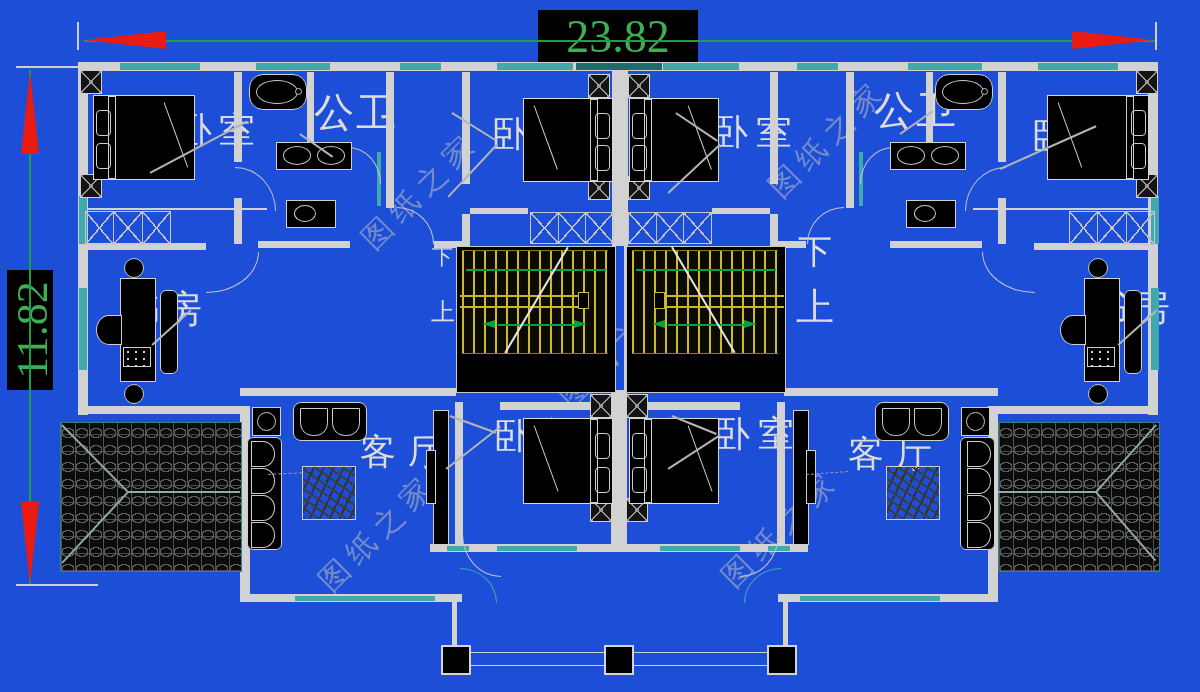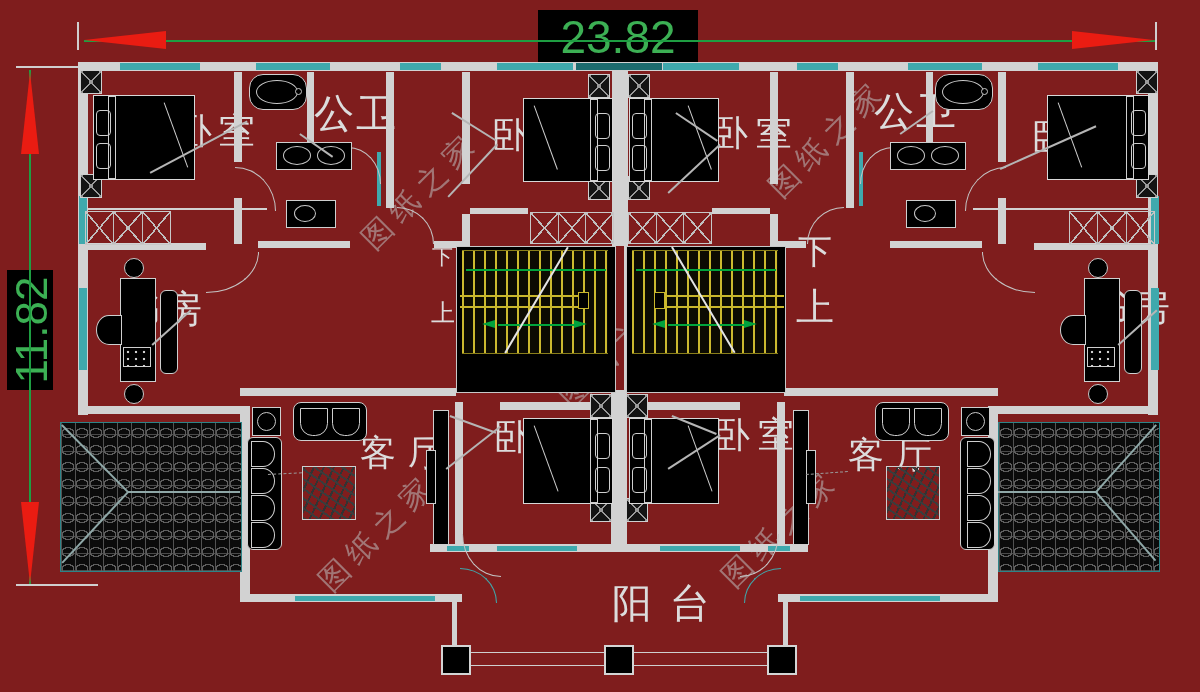--- a/index.html
+++ b/index.html
@@ -1,21 +1,21 @@
 <!DOCTYPE html>
 <html><head>
 <meta charset="utf-8">
 <style>
   :root{
     --wall:#d2d2d2; --teal:#3fa9ad; --tealdark:#1c6b6e; --green:#23a04a;
     --red:#ea1c12; --yellow:#c9b62c; --lbl:#dcdcdc;
   }
   html,body{margin:0;padding:0;background:#000;}
-  #plan{position:relative;width:1200px;height:692px;background:#7f1d1d;overflow:hidden;
-        font-family:Liberation Sans, sans-serif;}
+  #plan{position:relative;width:1200px;height:692px;background:#1d4ed8;overflow:hidden;
+        font-family:Liberation Serif, serif;}
   .w{position:absolute;background:var(--wall);}
   .win{position:absolute;background:var(--teal);}
   .windark{position:absolute;background:var(--tealdark);}
   .col{position:absolute;width:20px;height:22px;background-color:#141414;border:1.5px solid #cfcfcf;
        background-image:
          linear-gradient(to top right, transparent calc(50% - .8px), #9a9a9a calc(50% - .8px) calc(50% + .8px), transparent calc(50% + .8px)),
          linear-gradient(to bottom right, transparent calc(50% - .8px), #9a9a9a calc(50% - .8px) calc(50% + .8px), transparent calc(50% + .8px));}
   .xband{position:absolute;border:1.5px solid #c8c8c8;display:flex;}
   .xband > i{flex:1;display:block;
        background-image:
@@ -82,21 +82,20 @@
   <div class="lbl" style="left:492px;top:116px;font-size:36px;letter-spacing:18px;">卧室</div>
   <div class="lbl" style="left:712px;top:114px;font-size:36px;letter-spacing:8px;">卧室</div>
   <div class="lbl" style="left:874px;top:90px;font-size:40px;letter-spacing:2px;">公卫</div>
   <div class="lbl" style="left:1032px;top:118px;font-size:36px;letter-spacing:8px;">卧室</div>
   <div class="lbl" style="left:122px;top:290px;font-size:38px;letter-spacing:4px;">书房</div>
   <div class="lbl" style="left:1090px;top:288px;font-size:38px;letter-spacing:4px;">书房</div>
   <div class="lbl" style="left:360px;top:434px;font-size:36px;letter-spacing:12px;">客厅</div>
   <div class="lbl" style="left:848px;top:436px;font-size:36px;letter-spacing:12px;">客厅</div>
   <div class="lbl" style="left:494px;top:418px;font-size:36px;letter-spacing:6px;">卧室</div>
   <div class="lbl" style="left:714px;top:416px;font-size:36px;letter-spacing:8px;">卧室</div>
-  <div class="lbl" style="left:612px;top:582px;font-size:40px;letter-spacing:18px;">阳台</div>
 
   <div class="lbl" style="left:432px;top:246px;font-size:21px;">下</div>
   <div class="lbl" style="left:431px;top:300px;font-size:24px;">上</div>
   <div class="lbl" style="left:798px;top:234px;font-size:34px;">下</div>
   <div class="lbl" style="left:796px;top:288px;font-size:38px;">上</div>
 
   <div class="wm" style="left:345px;top:170px;">图纸之家</div>
   <div class="wm" style="left:752px;top:118px;">图纸之家</div>
   <div class="wm" style="left:542px;top:328px;">图纸之家</div>
   <div class="wm" style="left:302px;top:512px;">图纸之家</div>

